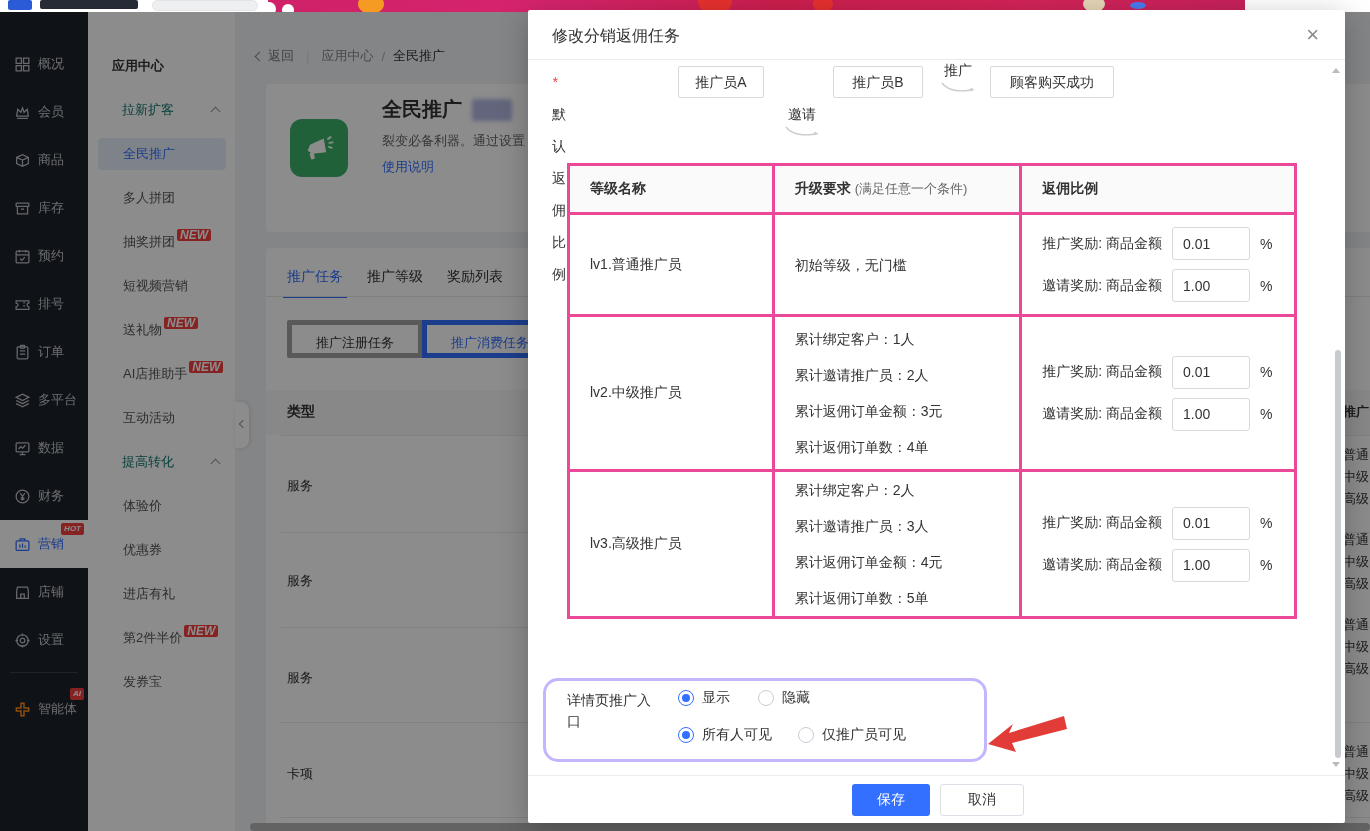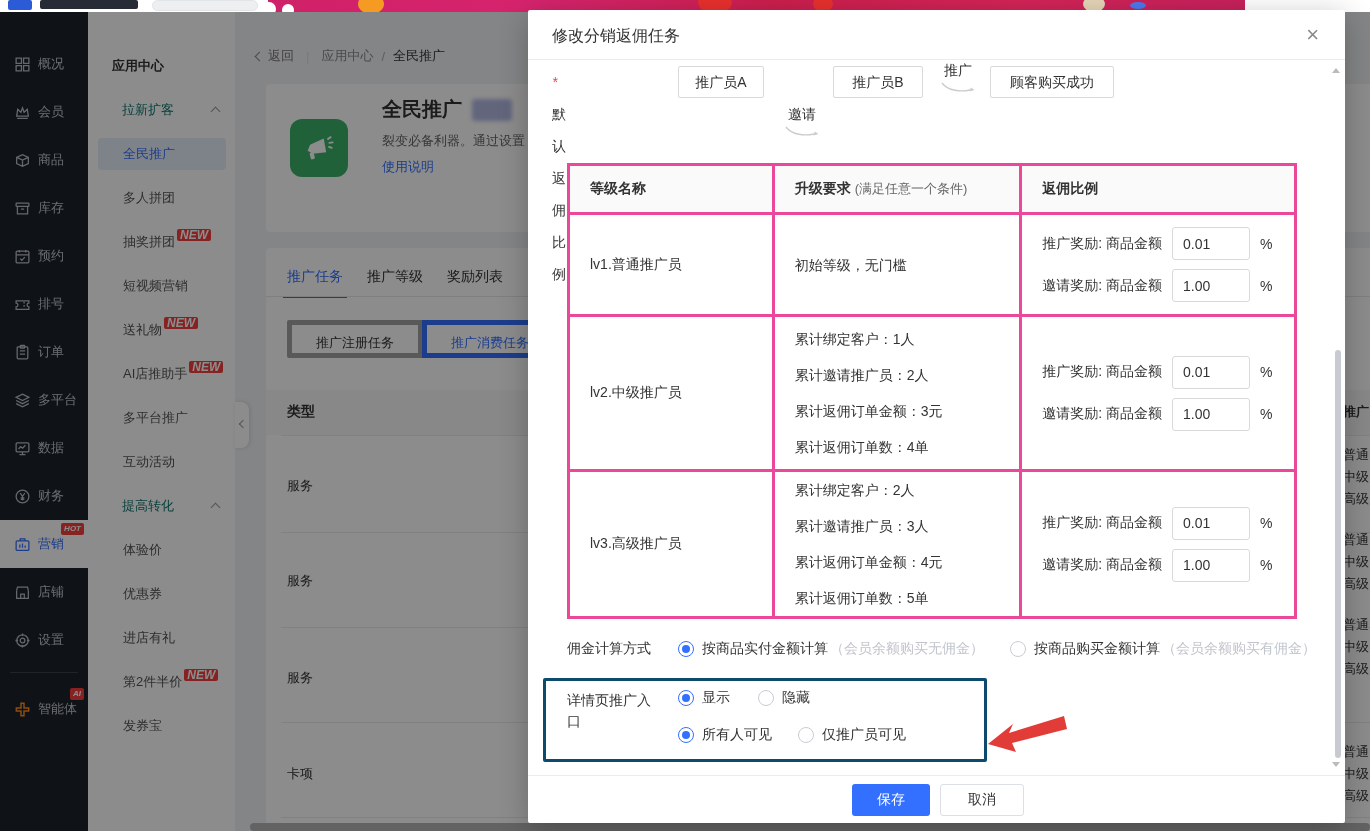--- a/index.html
+++ b/index.html
@@ -122,21 +122,21 @@
   .radio { display:inline-block; width:16px; height:16px; border-radius:50%; border:1px solid #c9ccd4; background:#fff; vertical-align:-3px; margin-right:8px; cursor:pointer; position:relative; }
   .radio.sel { border-color:#3370ff; }
   .radio.sel::after { content:''; position:absolute; left:3px; top:3px; width:8px; height:8px; border-radius:50%; background:#3370ff; }
   .opt { display:flex; align-items:center; font-size:14px; color:#333; cursor:pointer; }
   .opt .note { color:#c0c4cc; margin-left:2px; }
 
   .commission { position:absolute; left:39px; top:580px; display:flex; align-items:center; }
   .commission .lab { width:111px; font-size:14px; color:#333; }
   .commission .opt2 { margin-left:26px; }
 
-  .redbox { position:absolute; left:15px; top:618px; width:444px; height:84px; border:3px solid #0c4a6e; border-radius:2px; }
+  .redbox { position:absolute; left:15px; top:618px; width:444px; height:84px; border:3px solid #c4b5fd; border-radius:15px; }
   .redbox .lab { position:absolute; left:21px; top:9px; width:84px; line-height:21px; font-size:14px; color:#333; }
   .rb-row1 { position:absolute; left:132px; top:8px; display:flex; gap:28px; }
   .rb-row2 { position:absolute; left:132px; top:45px; display:flex; gap:26px; }
   .red-arrow { position:absolute; left:458px; top:652px; }
 
   .m-scroll-up { position:absolute; right:5px; top:8px; width:0; height:0; border-left:4px solid transparent; border-right:4px solid transparent; border-bottom:5px solid #bbb; cursor:pointer; }
   .m-thumb { position:absolute; right:4px; top:290px; width:6px; height:408px; background:#c7cad1; border-radius:3px; cursor:pointer; }
   .m-scroll-dn { position:absolute; right:5px; top:702px; width:0; height:0; border-left:4px solid transparent; border-right:4px solid transparent; border-top:5px solid #bbb; cursor:pointer; }
 
   .m-foot { position:absolute; left:0; right:0; bottom:0; height:48px; border-top:1px solid #ececec; }
@@ -312,23 +312,20 @@
     <div class="sub-row item">
         <span>短视频营销</span>
       </div>
     <div class="sub-row item">
         <span>送礼物</span>
         <i class="new-badge">NEW</i>
       </div>
     <div class="sub-row item">
         <span>AI店推助手</span>
         <i class="new-badge">NEW</i>
-      </div>
-    <div class="sub-row item">
-        <span>多平台推广</span>
       </div>
     <div class="sub-row item">
         <span>互动活动</span>
       </div>
     <div class="sub-row group">
         <span>提高转化</span>
         <b class="caret-up"></b>
       </div>
     <div class="sub-row item">
         <span>体验价</span>
@@ -528,33 +525,20 @@
             <div class="ratio-line">
                   <span>邀请奖励: 商品金额</span>
                   <input class="ratio-input" value="1.00" style="">
                   <span>%</span>
                 </div>
           </td>
         </tr>
       </tbody>
         </table>
 
-      <div class="commission">
-        <span class="lab">佣金计算方式</span>
-        <span class="opt">
-            <i class="radio sel"></i>
-            <span>按商品实付金额计算</span>
-            <span class="note">（会员余额购买无佣金）</span>
-          </span>
-        <span class="opt opt2">
-            <i class="radio"></i>
-            <span>按商品购买金额计算</span>
-            <span class="note">（会员余额购买有佣金）</span>
-          </span>
-      </div>
 
       <div class="redbox">
         <div class="lab">
             <div>详情页推广入</div>
             <div>口</div>
           </div>
         <div class="rb-row1">
           <span class="opt">
               <i class="radio sel"></i>
               <span>显示</span>

